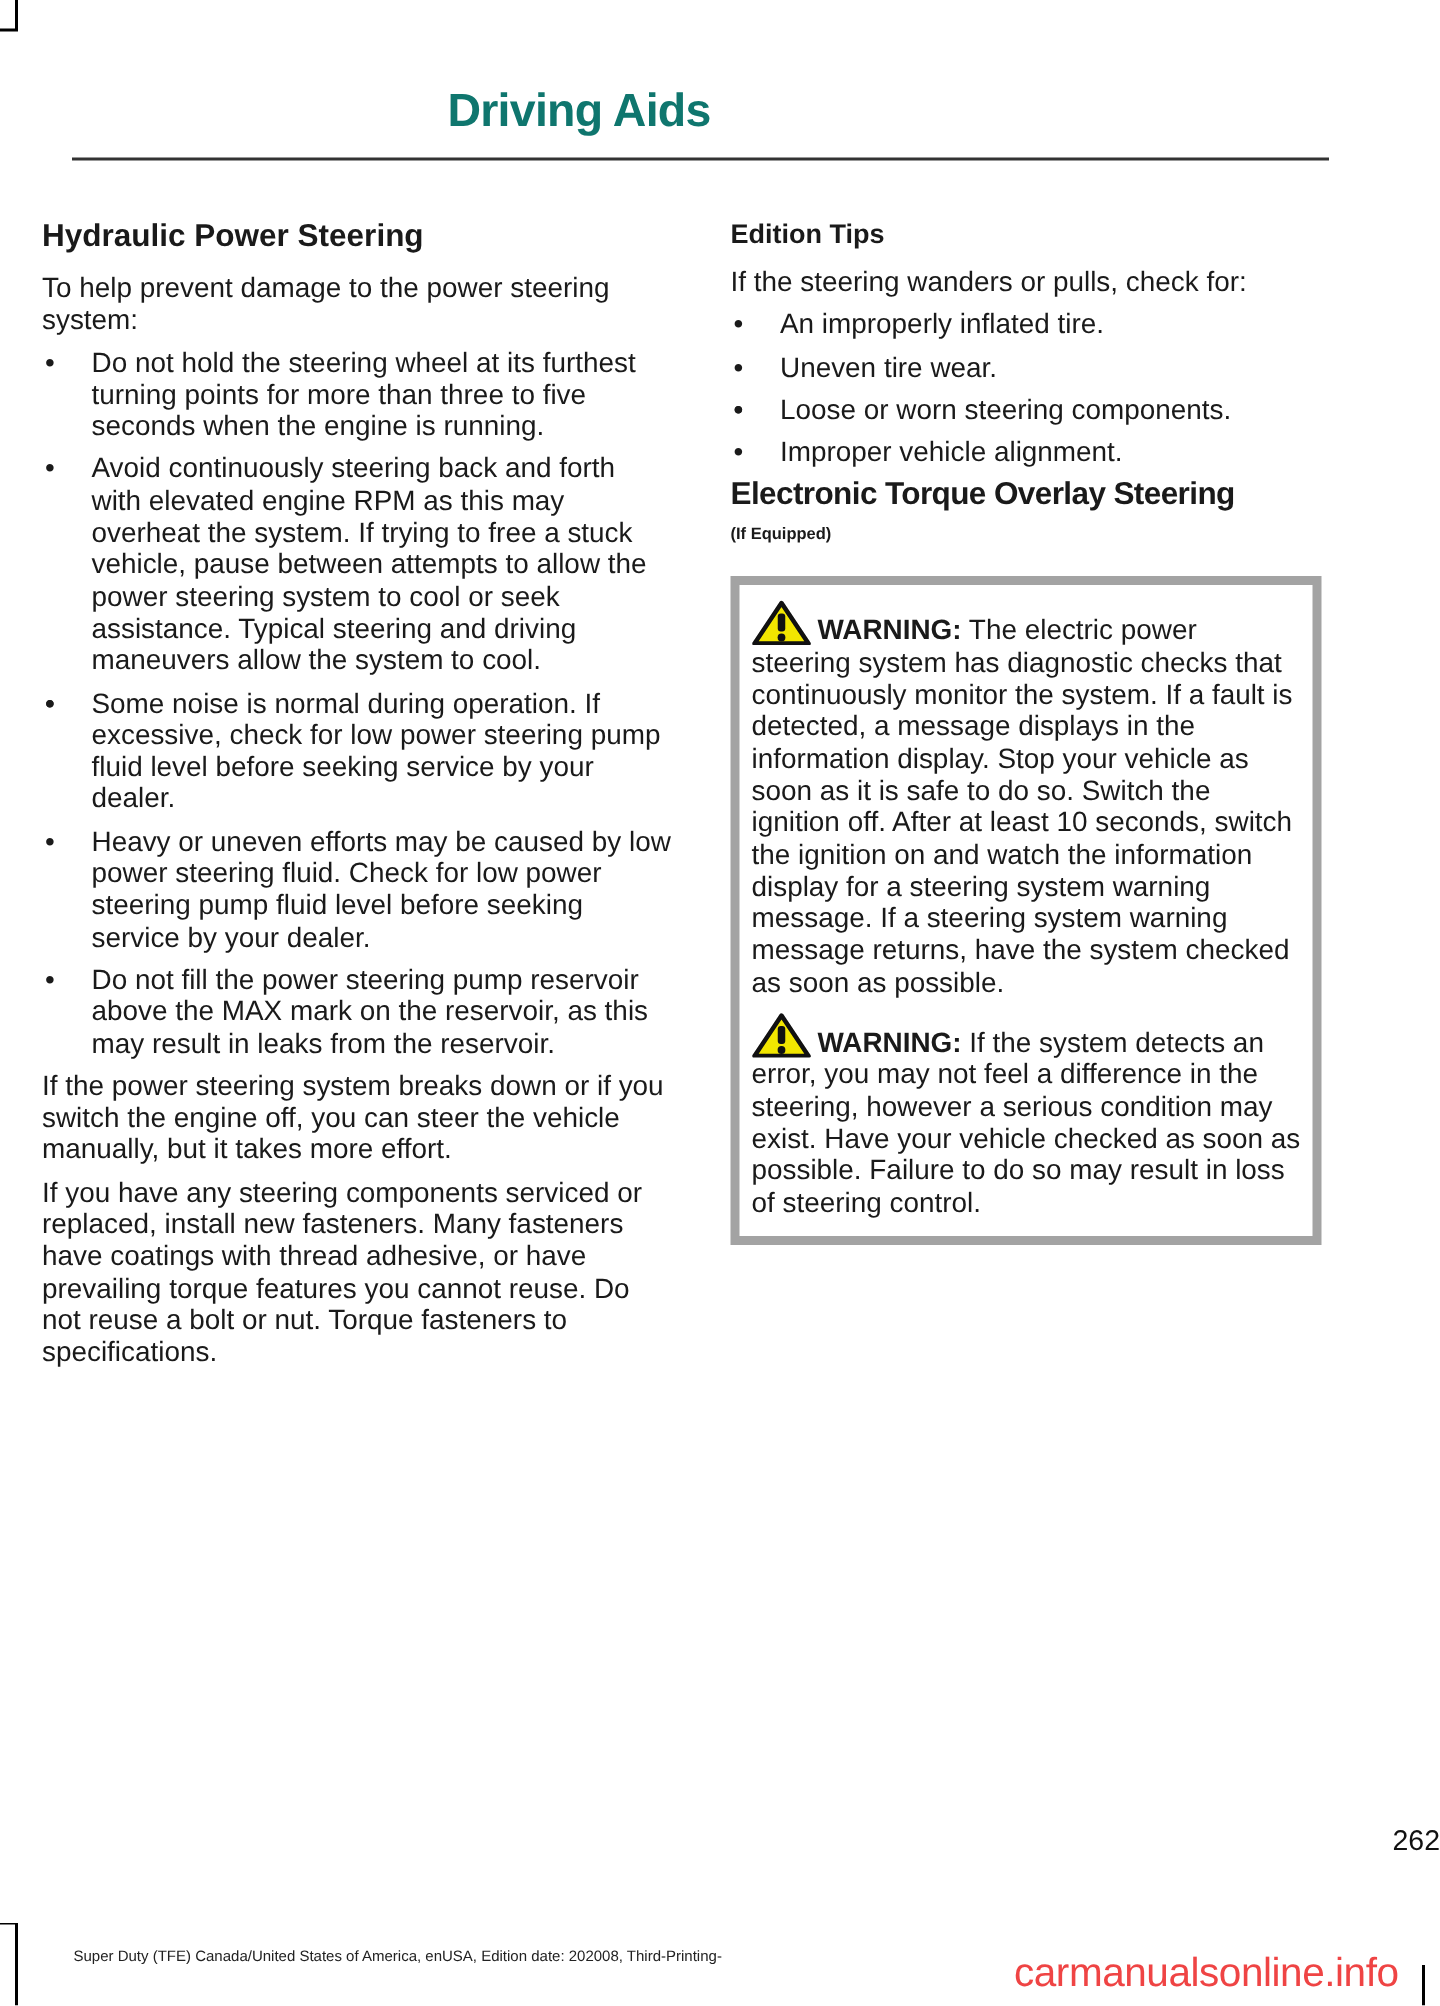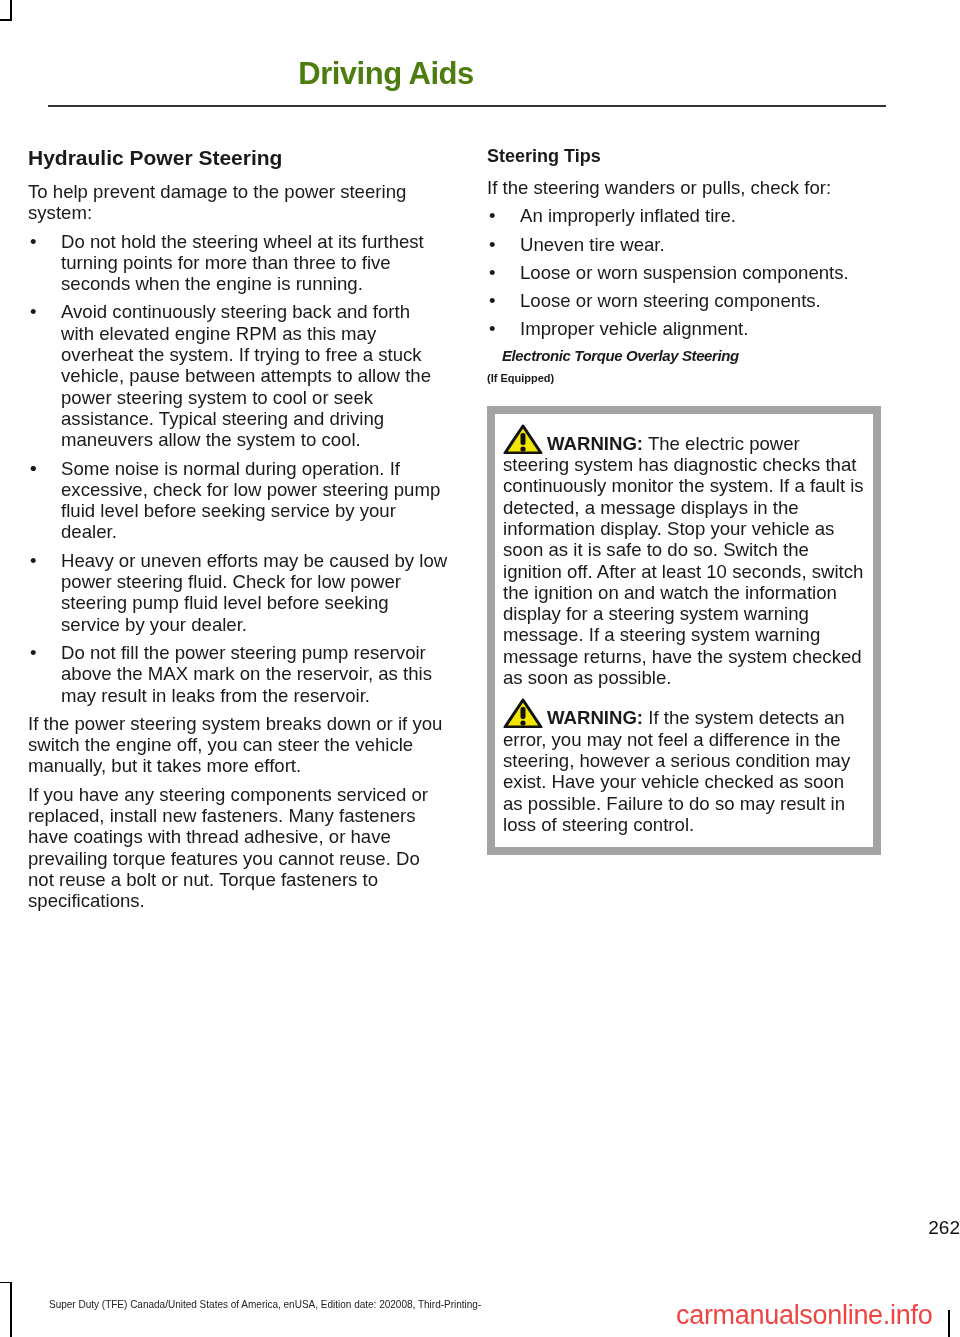--- a/index.html
+++ b/index.html
@@ -10,44 +10,44 @@
   .crop { position: absolute; background: #000; }
   .crop-tl-v { left: 10px; top: 0; width: 2px; height: 20px; }
   .crop-tl-h { left: 0; top: 19px; width: 12px; height: 2px; }
   .crop-bl-v { left: 10px; top: 1282px; width: 2px; height: 55px; }
   .crop-bl-h { left: 0; top: 1282px; width: 12px; height: 1px; }
   .crop-br-v { left: 948px; top: 1310px; width: 2px; height: 27px; }
 
   .header-title {
     position: absolute; left: 0; width: 772px; top: 56px; text-align: center;
     font-family: "Liberation Sans", sans-serif; font-weight: bold;
-    font-size: 31px; letter-spacing: -0.5px; color: #4d7c0f;
+    font-size: 31px; letter-spacing: -0.5px; color: #0f766e;
   }
   .header-rule { position: absolute; left: 48px; top: 105px; width: 838px; height: 2px; background: #333; }
 
   .col { position: absolute; top: 146px; }
   .col-left { left: 28px; width: 420px; }
   .col-right { left: 487px; width: 394px; }
 
   .h1 { font-family: "Liberation Sans", sans-serif; font-weight: bold; font-size: 25px; margin: 0 0 14px 0; letter-spacing: 0.3px; }
   .h2 { font-family: "Liberation Sans", sans-serif; font-weight: bold; font-size: 21px; margin: 0 0 11px 0; }
   .h3 { font-family: "Liberation Sans", sans-serif; font-weight: bold; font-size: 18px; margin: 0 0 10px 0; }
-  .h2-tight { font-family: "Liberation Sans", sans-serif; font-weight: bold; font-size: 15px; margin: 0 0 8px 15px; letter-spacing: -0.4px; white-space: nowrap; font-style: italic; }
+  .h2-tight { font-family: "Liberation Sans", sans-serif; font-weight: bold; font-size: 21px; margin: 0 0 8px 0; letter-spacing: -0.4px; white-space: nowrap; }
   .sub { font-family: "Liberation Sans", sans-serif; font-weight: bold; font-size: 11px; margin: 0 0 22px 0; }
 
   p, li { font-family: "Liberation Sans", sans-serif; font-size: 18.6px; line-height: 21.3px; margin: 0 0 7px 0; }
   ul { list-style: none; margin: 0; padding: 0; }
   li { position: relative; padding-left: 33px; }
   li .bullet { position: absolute; left: 2px; top: 0; }
   .note-label { font-weight: bold; }
   .note-text { font-style: italic; }
   .note { margin-bottom: 14px; }
 
   .warn-box {
-    border: 8px solid #a3a3a3; padding: 10px 8px 12px 8px; margin-top: 0;
+    border: 6px solid #a3a3a3; padding: 10px 8px 12px 8px; margin-top: 0;
   }
   .warn-para { font-family: "Liberation Sans", sans-serif; font-size: 18.6px; line-height: 21.3px; margin: 0 0 10px 0; }
   .warn-para:last-child { margin-bottom: 0; }
   .warn-icon { display: inline-block; width: 42px; height: 30px; vertical-align: -4px; margin-right: 2px; }
   .warn-label { font-weight: bold; }
 
   .page-number {
     position: absolute; left: 0; width: 960px; top: 1217px; text-align: right;
     font-family: "Liberation Sans", sans-serif; font-size: 19px; color: #111;
   }
@@ -81,26 +81,26 @@
     <li><span class="bullet">•</span></li>
     <li><span class="bullet">•</span><span>Some noise is normal during operation. If excessive, check for low power steering pump fluid level before seeking service by your dealer.</span></li>
     <li><span class="bullet">•</span><span>Heavy or uneven efforts may be caused by low power steering fluid. Check for low power steering pump fluid level before seeking service by your dealer.</span></li>
     <li><span class="bullet">•</span><span>Do not fill the power steering pump reservoir above the MAX mark on the reservoir, as this may result in leaks from the reservoir.</span></li>
   </ul>
   <p>If the power steering system breaks down or if you switch the engine off, you can steer the vehicle manually, but it takes more effort.</p>
   <p>If you have any steering components serviced or replaced, install new fasteners. Many fasteners have coatings with thread adhesive, or have prevailing torque features you cannot reuse. Do not reuse a bolt or nut. Torque fasteners to specifications.</p>
 </div>
 
 <div class="col col-right">
-  <div class="h3">Steering Tips</div>
+  <div class="h3">Edition Tips</div>
   <p>If the steering wanders or pulls, check for:</p>
   <ul>
     <li><span class="bullet">•</span><span>An improperly inflated tire.</span></li>
     <li><span class="bullet">•</span><span>Uneven tire wear.</span></li>
-    <li><span class="bullet">•</span><span>Loose or worn suspension components.</span></li>
+    <li><span class="bullet">•</span></li>
     <li><span class="bullet">•</span><span>Loose or worn steering components.</span></li>
     <li><span class="bullet">•</span><span>Improper vehicle alignment.</span></li>
   </ul>
   <div class="h2-tight">Electronic Torque Overlay Steering</div>
   <div class="sub">(If Equipped)</div>
 
   <div class="warn-box">
     <p class="warn-para">
       <span class="warn-icon">
         <svg width="42" height="30" viewBox="0 0 42 30">

